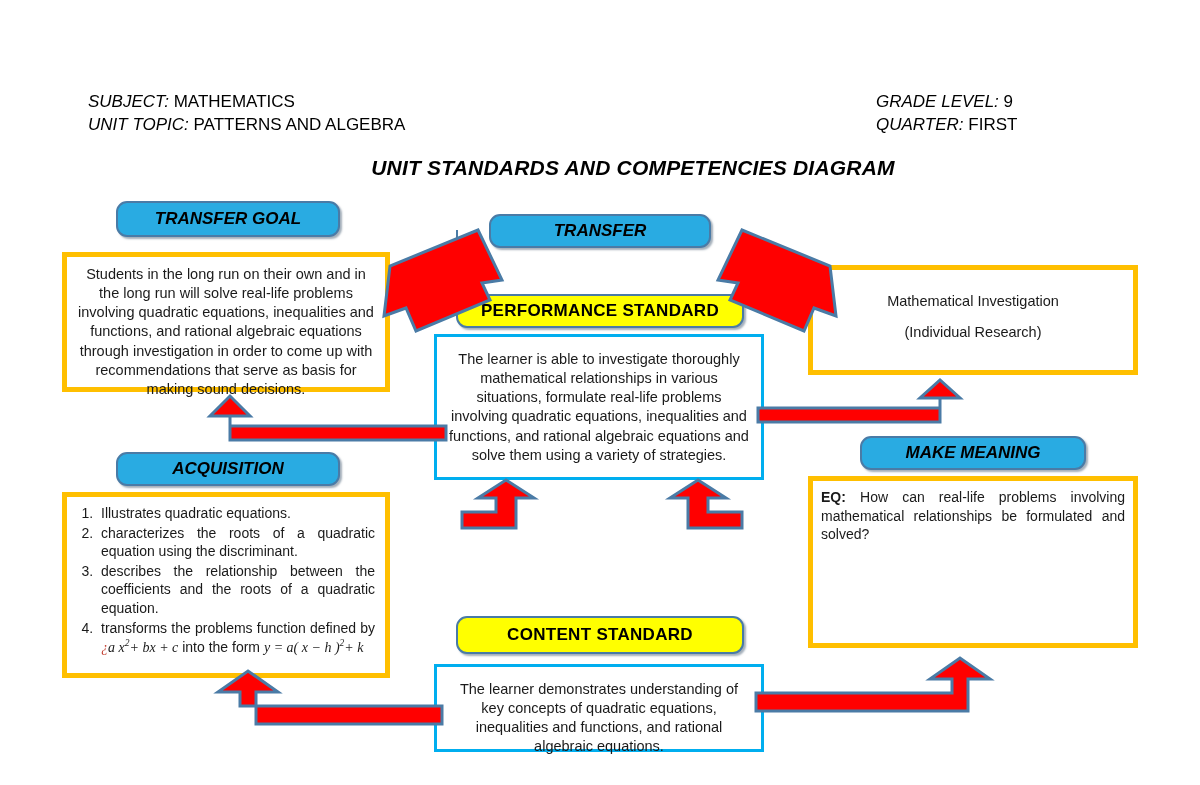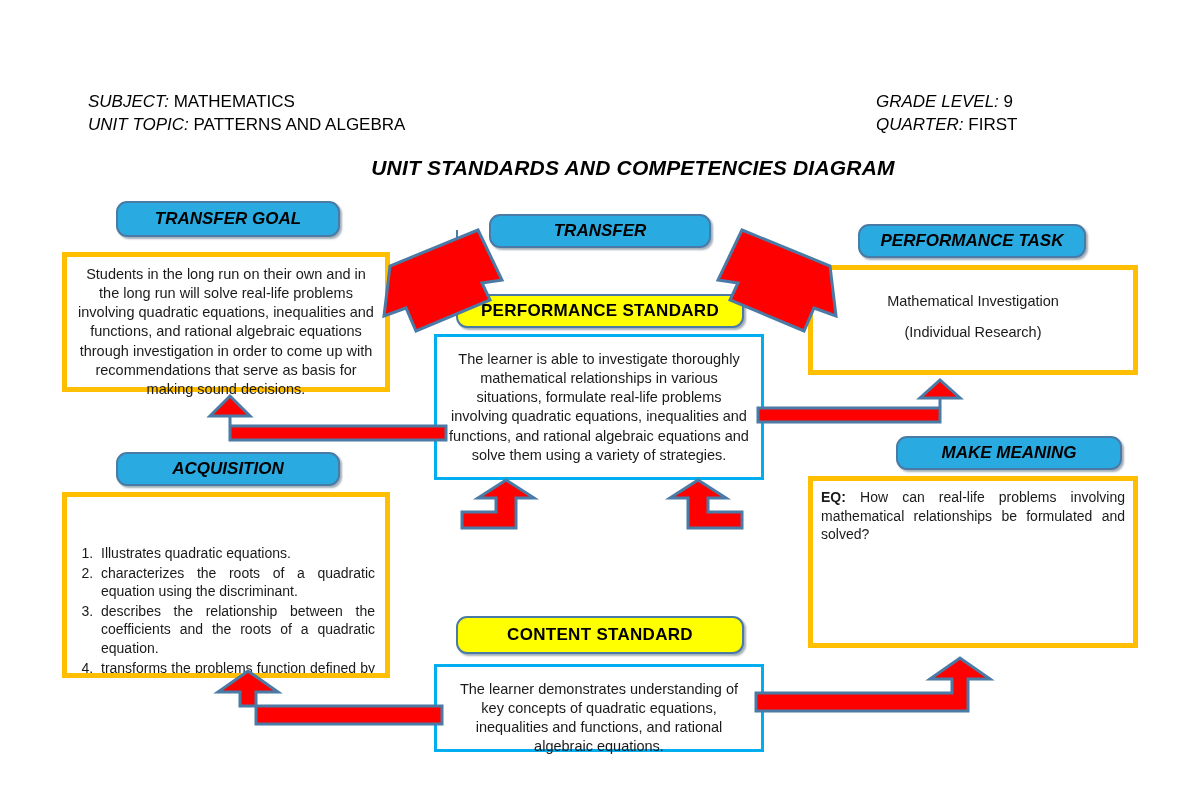--- a/index.html
+++ b/index.html
@@ -173,57 +173,54 @@
   </div>
   <div class="box gold" style="left:62px;top:252px;width:328px;height:140px;">
     <div class="inner ctr">Students in the long run on their own and in the long run will solve real-life problems involving quadratic equations, inequalities and functions, and rational algebraic equations through investigation in order to come up with recommendations that serve as basis for making sound decisions.</div>
   </div>
 
   <div id="transfer-body" style="left:456px;top:230px;width:288px;height:66px;"></div>
   <div class="pill blue" style="left:489px;top:214px;width:222px;height:34px;">
     <span>TRANSFER</span>
   </div>
 
-  <div class="pill blue" style="left:858px;top:224px;width:228px;height:34px;">
-    <span>PERFORMANCE TASK</span>
-  </div>
   <div class="box gold" style="left:808px;top:265px;width:330px;height:110px;">
     <div class="inner ctr" style="padding-top:22px;">
       <div>Mathematical Investigation</div>
       <div style="margin-top:12px;">(Individual Research)</div>
     </div>
   </div>
 
   <div class="pill yellow" style="left:456px;top:294px;width:288px;height:34px;">
     <span>PERFORMANCE STANDARD</span>
   </div>
   <div class="box cyan" style="left:434px;top:334px;width:330px;height:146px;">
     <div class="inner ctr" style="padding-top:13px;">The learner is able to investigate thoroughly mathematical relationships in various situations, formulate real-life problems involving quadratic equations, inequalities and functions, and rational algebraic equations and solve them using a variety of strategies.</div>
   </div>
 
   <div class="pill blue" style="left:116px;top:452px;width:224px;height:34px;">
     <span>ACQUISITION</span>
   </div>
   <div class="box gold clipbox" style="left:62px;top:492px;width:328px;height:186px;">
-    <div class="inner" style="padding:5px 6px 0 0;margin-top:40px;">
+    <div class="inner" style="padding:5px 6px 0 0;">
       <ol class="acq">
         <li>Illustrates quadratic equations.</li>
         <li>characterizes the roots of a quadratic equation using the discriminant.</li>
         <li>describes the relationship between the coefficients and the roots of a quadratic equation.</li>
         <li>
           <span>transforms the problems function defined by</span>
           <span class="mathformula"><span class="mathred">¿</span><span>a x</span><sup>2</sup><span>+ bx + c</span></span>
           <span>into the form</span>
           <span class="mathformula"><span>y = a( x − h )</span><sup>2</sup><span>+ k</span></span>
         </li>
       </ol>
     </div>
   </div>
 
-  <div class="pill blue" style="left:896px;top:436px;width:226px;height:34px;">
+  <div class="pill blue" style="left:860px;top:436px;width:226px;height:34px;">
     <span>MAKE MEANING</span>
   </div>
   <div class="box gold" style="left:808px;top:476px;width:330px;height:172px;">
     <div class="inner" style="padding:7px 8px;">
       <p class="mmp">
         <span class="mmlabel">EQ:</span>
         <span>How can real-life problems involving mathematical relationships be formulated and solved?</span>
       </p>
     </div>
   </div>

